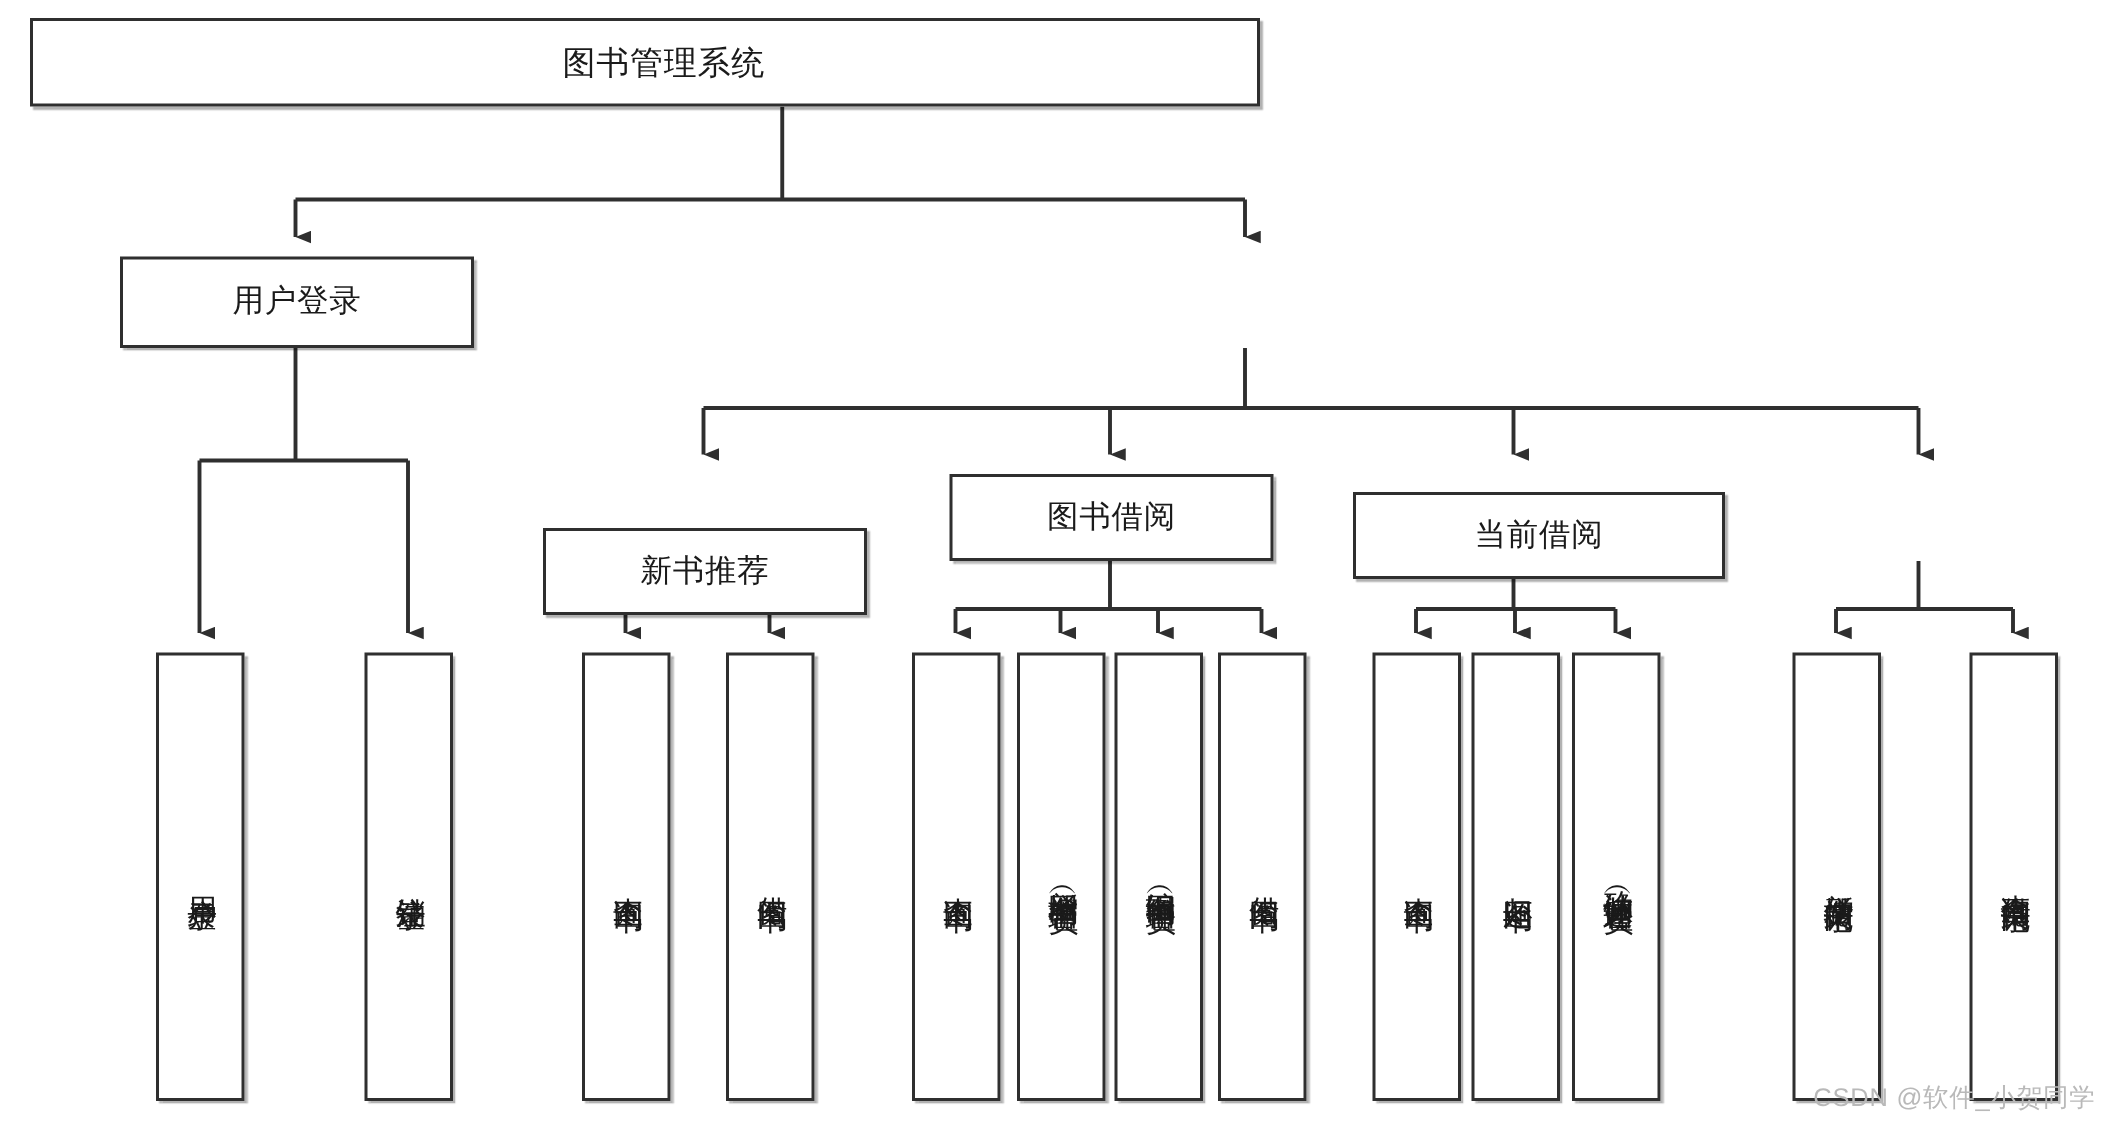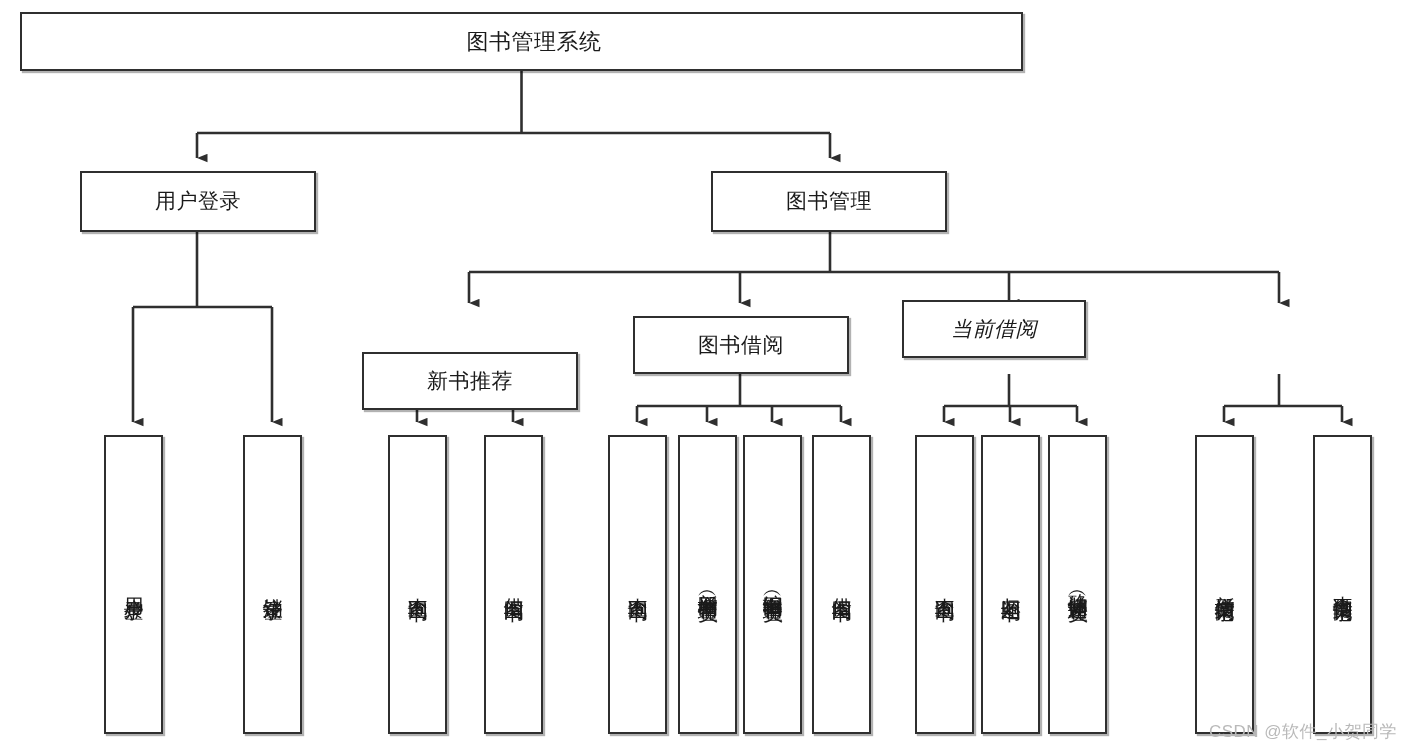--- a/index.html
+++ b/index.html
@@ -114,38 +114,35 @@
       <path d="M1010,406 L1010,422" marker-end="url(#arrowhead)"></path>
       <path d="M1077,406 L1077,422" marker-end="url(#arrowhead)"></path>
 
       <path d="M1279,374 L1279,406"></path>
       <path d="M1224,406 L1342,406"></path>
       <path d="M1224,406 L1224,422" marker-end="url(#arrowhead)"></path>
       <path d="M1342,406 L1342,422" marker-end="url(#arrowhead)"></path>
     </g>
   </svg>
 
-  <div class="node root" style="left:20px; top:12px; width:1003px; height:59px;padding-left:25px;">
+  <div class="node root" style="left:20px; top:12px; width:820px; height:59px;padding-left:25px;">
     <span class="label">图书管理系统</span>
   </div>
 
   <div class="node" style="left:80px; top:171px; width:236px; height:61px;">
     <span class="label">用户登录</span>
-  </div>
-  <div class="node" style="left:711px; top:171px; width:236px; height:61px;">
-    <span class="label">图书管理</span>
   </div>
 
   <div class="node" style="left:362px; top:316px; width:216px; height:58px;margin-top:36px;">
     <span class="label">新书推荐</span>
   </div>
   <div class="node" style="left:633px; top:316px; width:216px; height:58px;">
     <span class="label">图书借阅</span>
   </div>
-  <div class="node" style="left:902px; top:300px; width:184px; height:58px;font-style:italic;">
+  <div class="node" style="left:902px; top:328px; width:248px; height:58px;">
     <span class="label">当前借阅</span>
   </div>
 
   <div class="node vertical" style="left:104px; top:435px; width:59px; height:299px;">
     <span class="label">用户登录</span>
   </div>
   <div class="node vertical" style="left:243px; top:435px; width:59px; height:299px;">
     <span class="label">注销登录</span>
   </div>
 

